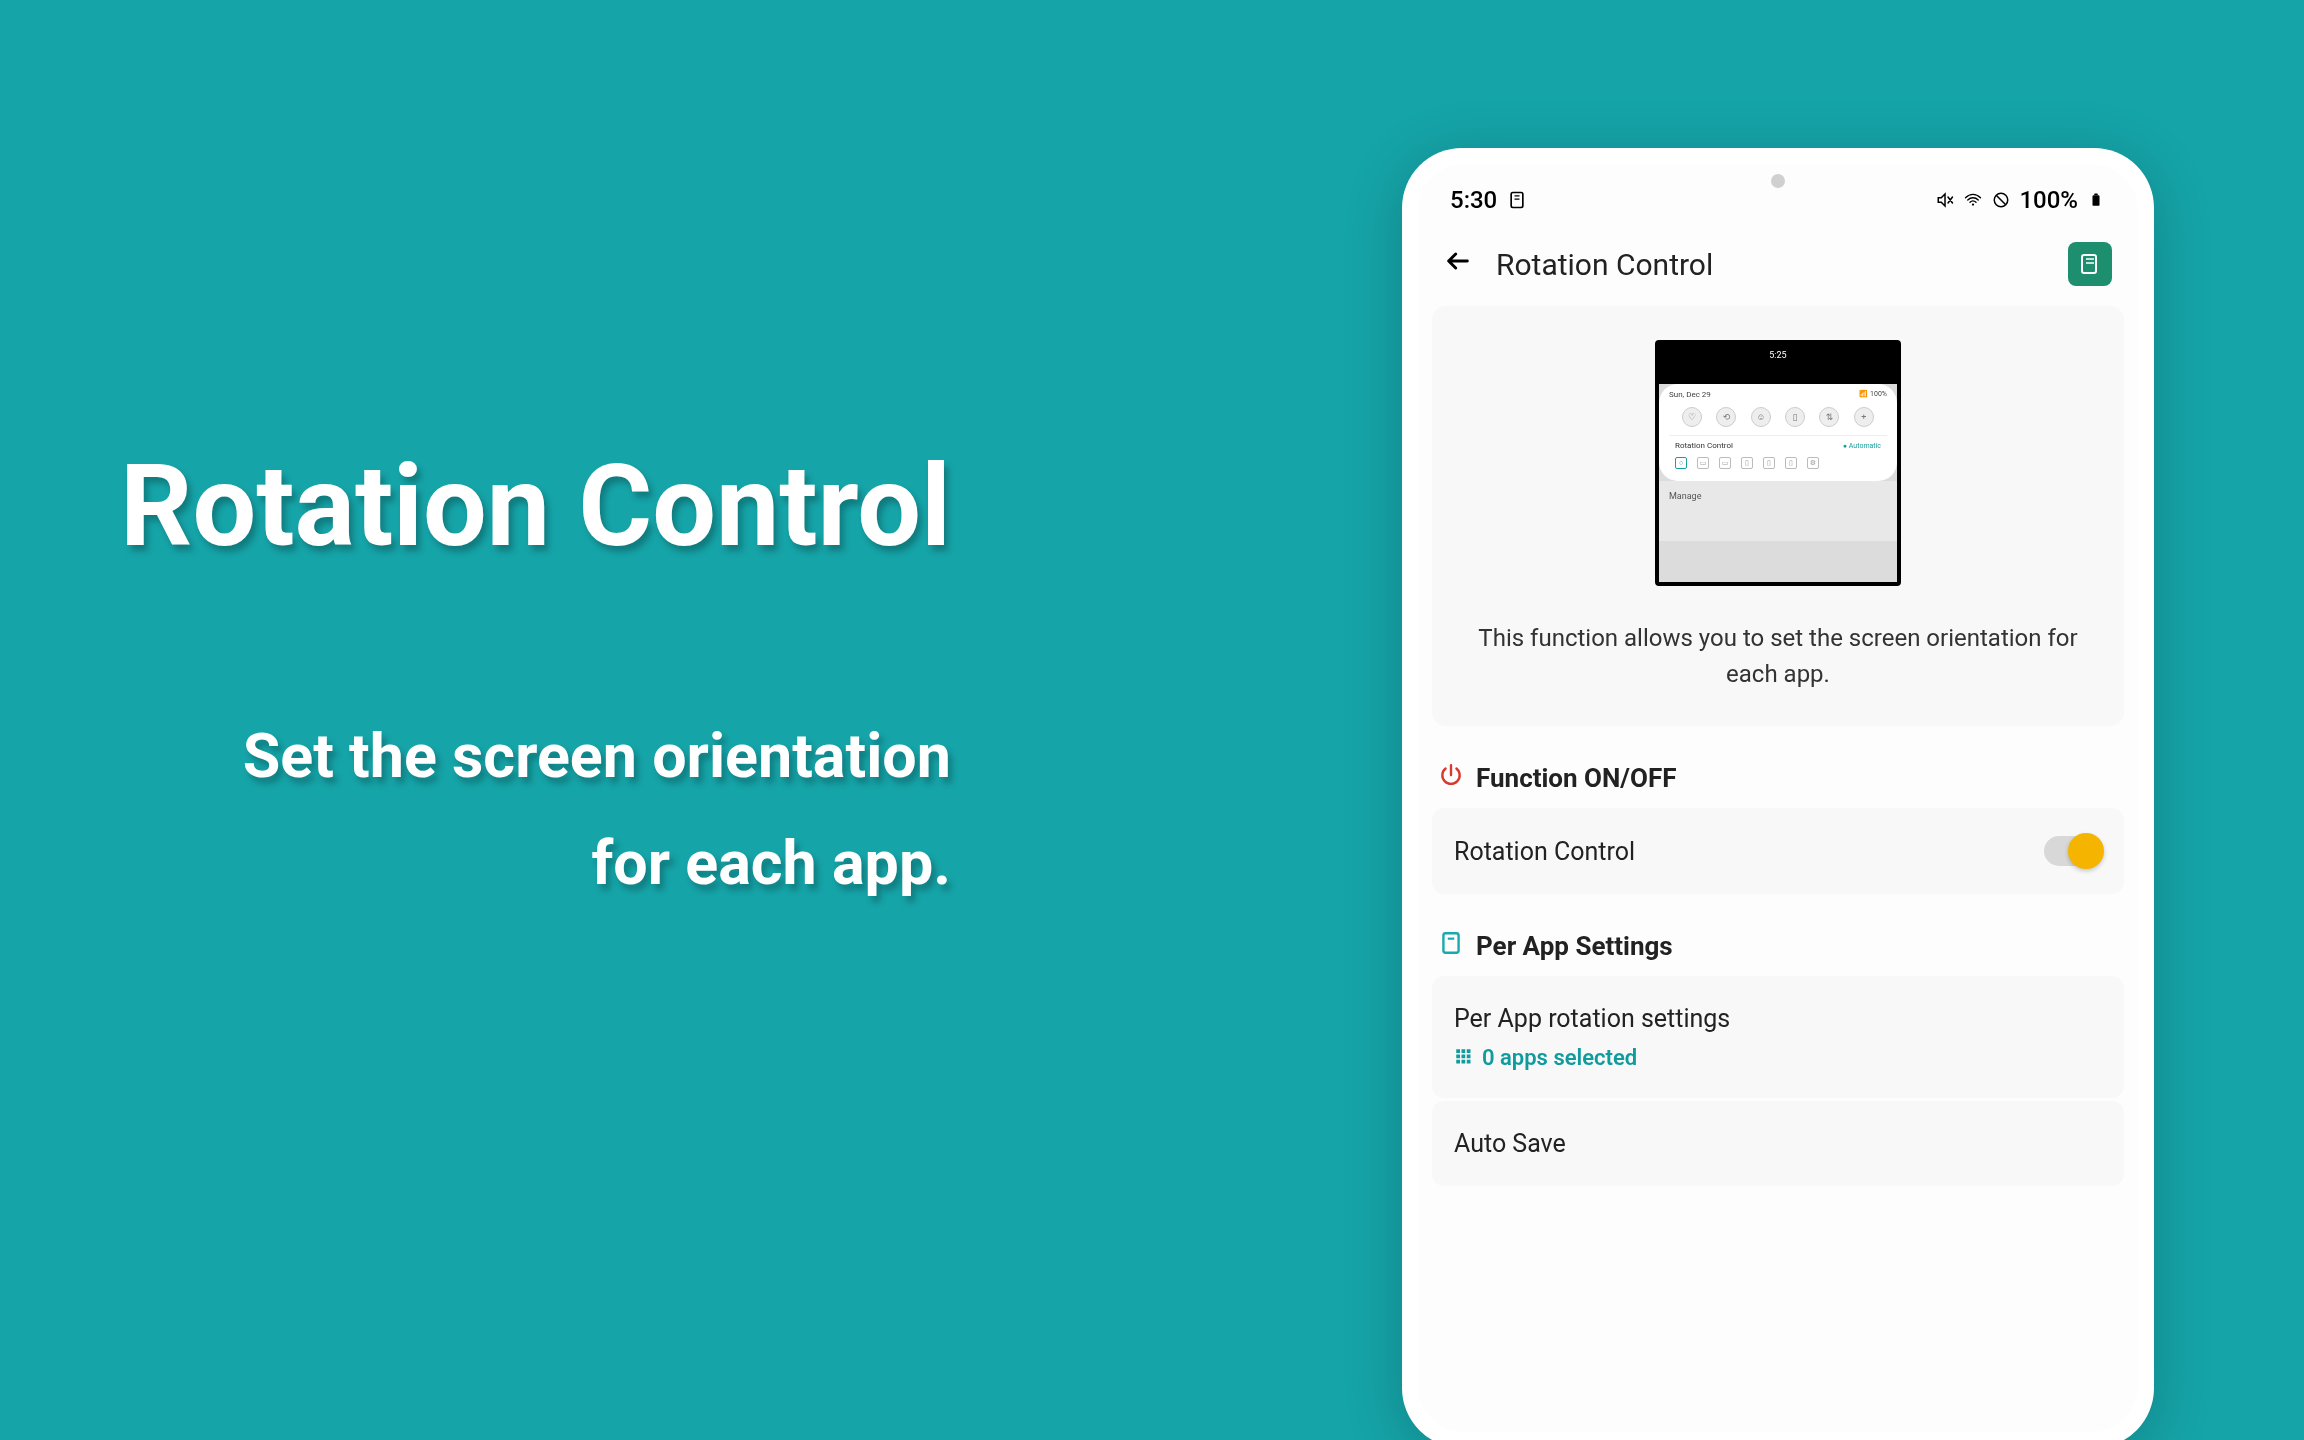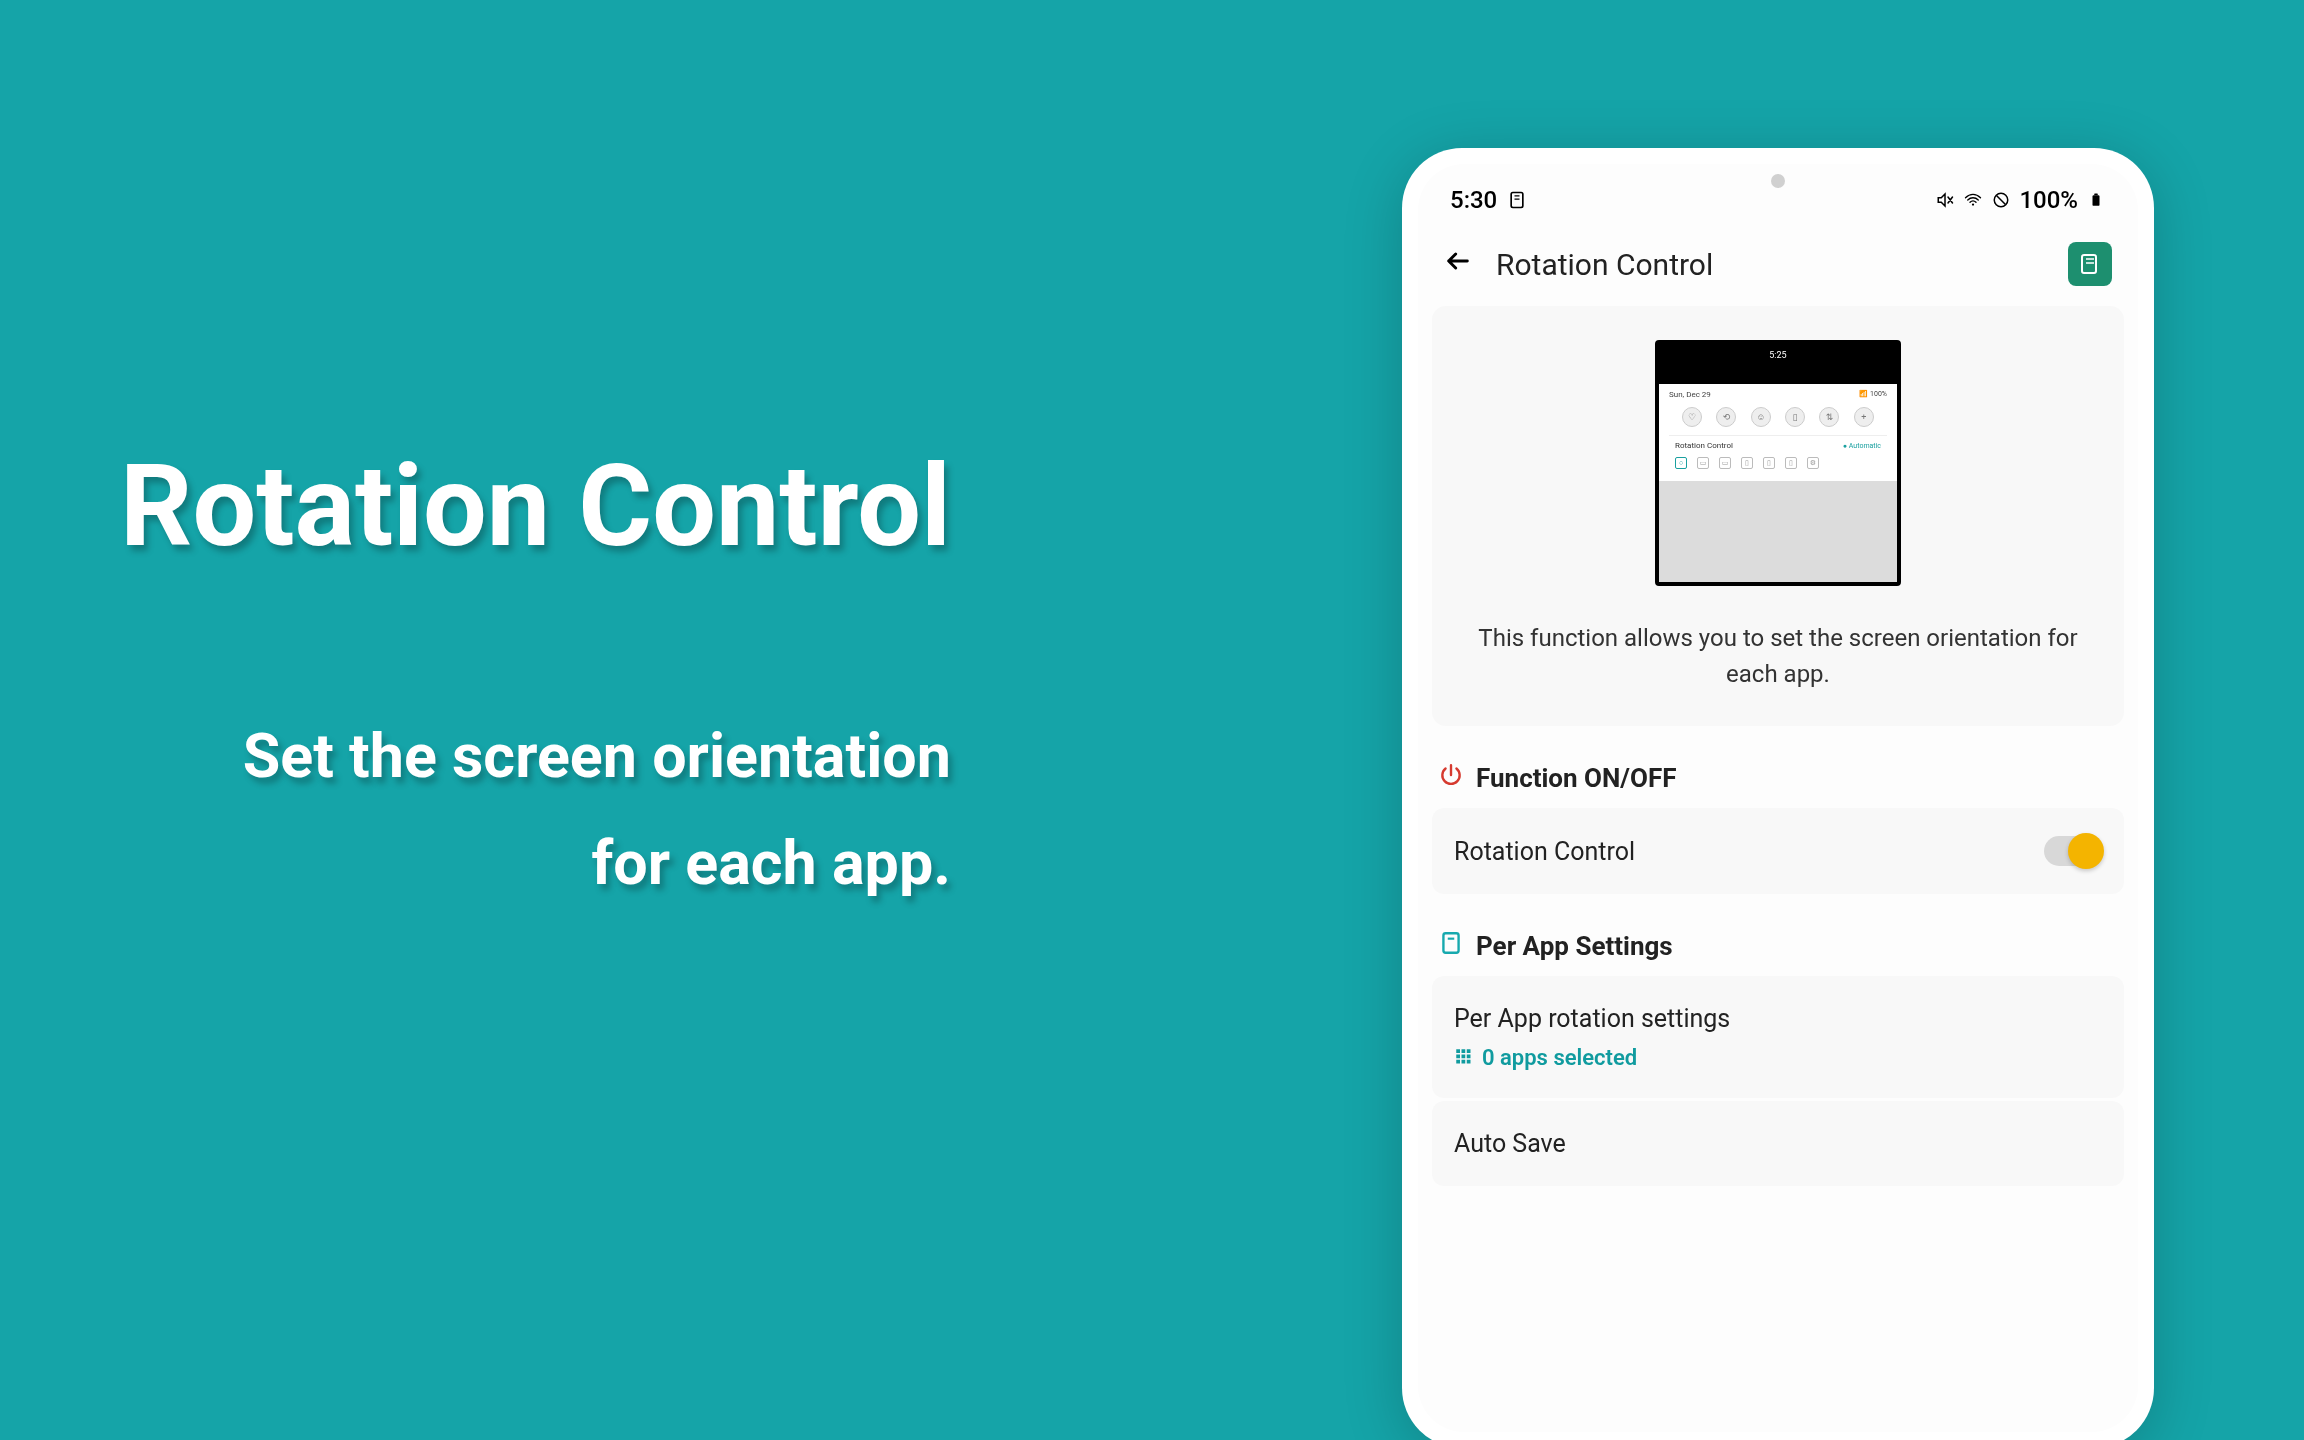--- a/index.html
+++ b/index.html
@@ -107,20 +107,21 @@
     overflow: hidden;
   }
   .preview-top { height: 40px; background: #000; color:#fff; font-size:9px; padding:6px 10px; text-align:center;}
   .preview-notif {
     background: #fff;
     margin: 0;
     padding: 6px 10px 6px 10px;
     font-size: 8px;
     color: #444;
     text-align: left;
+    border-radius: 19px;
   }
   .preview-qs {
     display: flex;
     justify-content: space-around;
     padding: 8px 6px;
   }
   .qs-dot {
     width: 20px; height: 20px; border-radius: 50%;
     background: #eee; border: 1px solid #ccc;
     display:flex;align-items:center;justify-content:center;
@@ -274,20 +275,21 @@
             <div class="preview-icons">
               <span class="active">○</span>
                 <span>▭</span>
                 <span>▭</span>
                 <span>▯</span>
                 <span>▯</span>
                 <span>▯</span>
                 <span>⚙</span>
             </div>
           </div>
+          <div class="preview-manage">Manage</div>
         </div>
         <div class="card-desc">This function allows you to set the screen orientation for each app.</div>
       </div>
     </div>
 
     <div class="section">
       <div class="section-header">
         <span>
           <svg viewBox="0 0 24 24">
               <path d="M12 3v9M7 6a8 8 0 1 0 10 0" stroke="#d63a2f" stroke-width="2.2" fill="none" stroke-linecap="round"></path>

